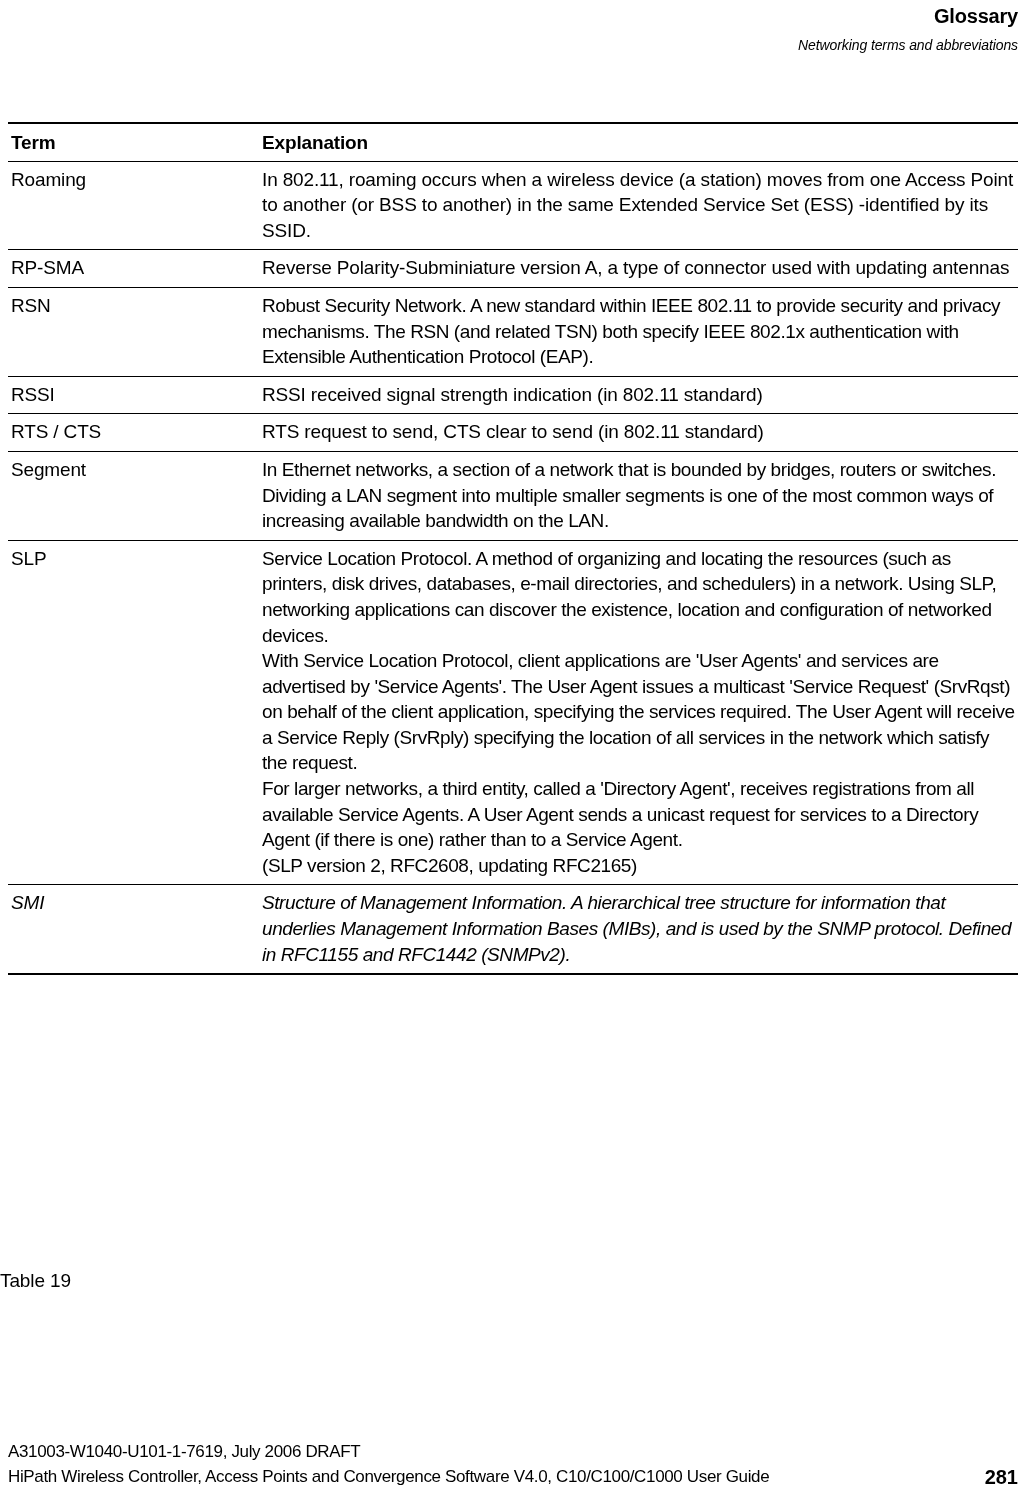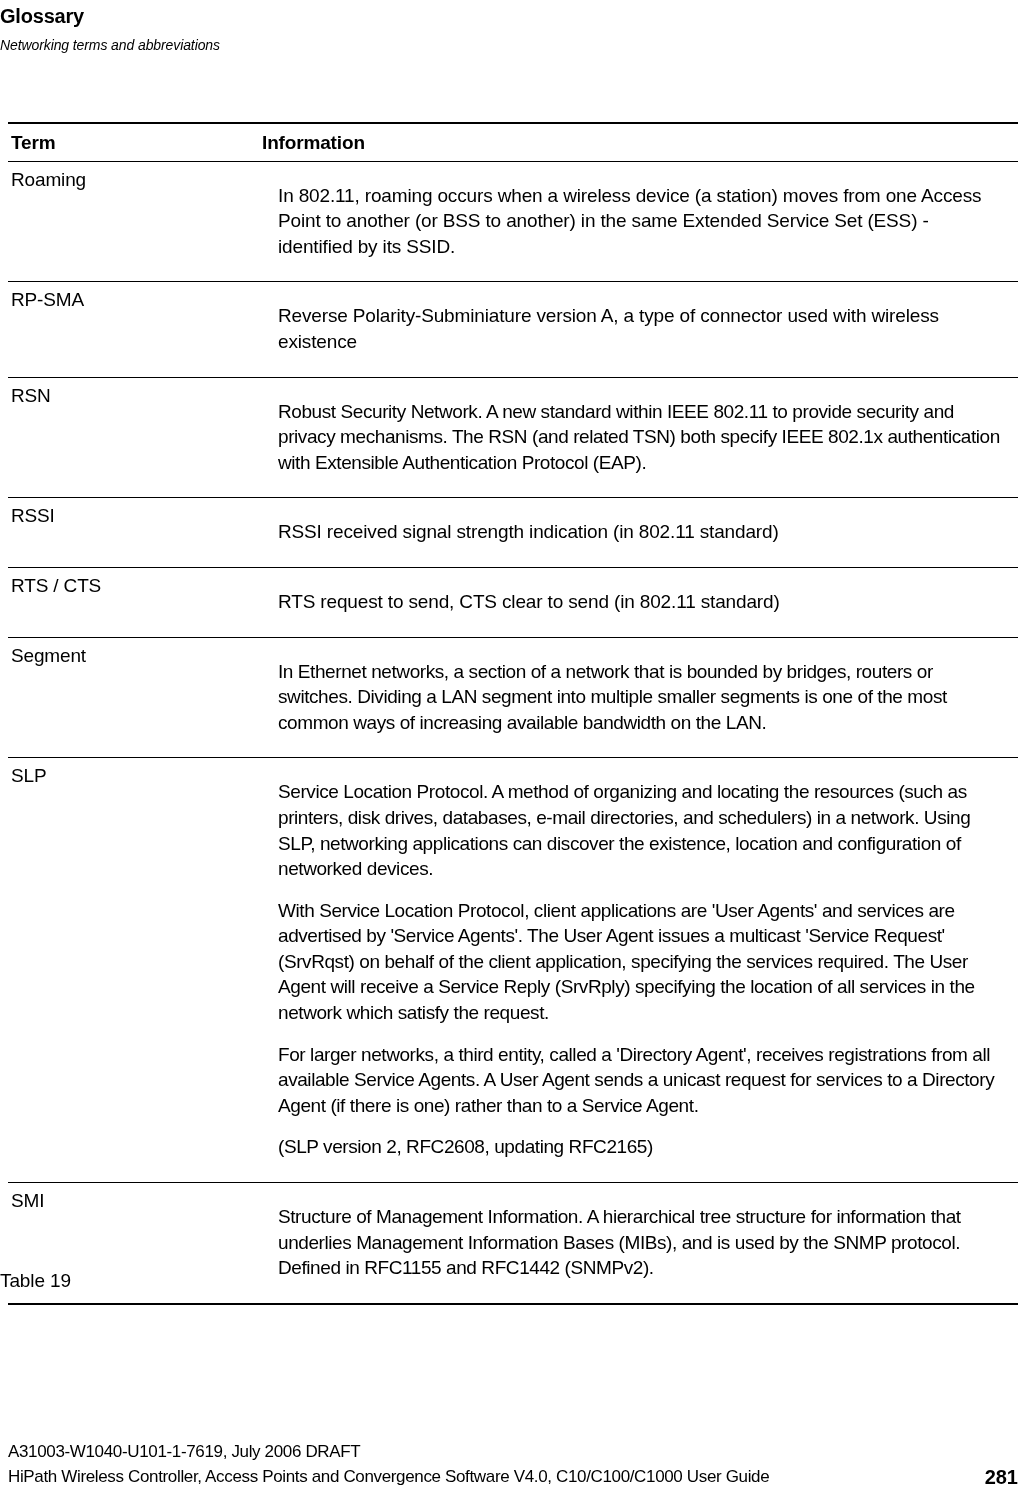--- a/index.html
+++ b/index.html
@@ -16,20 +16,21 @@
     overflow: hidden;
   }
 
   
   .page-header {
     position: absolute;
     top: 0;
     left: 0;
     width: 1018px;
     padding-right: 18px;
+    text-align: right;
   }
   .header-title {
     font-size: 20px;
     font-weight: bold;
     line-height: 27px;
     letter-spacing: -0.2px;
     margin-top: 3px;
   }
   .header-subtitle {
     font-size: 14px;
@@ -70,32 +71,33 @@
   }
   .glossary-table thead th.term-head { padding-left: 3px; }
   .glossary-table thead th.expl-head { padding-left: 2px; }
 
   .glossary-table tbody td {
     border-bottom: 1.6px solid #000;
     padding: 5px 0 6px 0;
   }
   .glossary-table tbody tr:last-child td {
     border-bottom: 2.2px solid #000;
+    font-style: italic;
   }
   .glossary-table tbody td.term-cell {
     padding-left: 3px;
     padding-right: 6px;
     white-space: nowrap;
   }
   .glossary-table tbody td.expl-cell {
     padding-left: 2px;
     padding-right: 2px;
   }
   .expl-para {
-    margin: 16px;
+    margin: 0;
   }
   
   .expl-cell.dense {
     letter-spacing: -0.42px;
   }
 
   
   .table-caption {
     position: absolute;
     left: 0;
@@ -144,36 +146,36 @@
 </div>
 
 <table class="glossary-table">
   <colgroup>
     <col class="term-col">
     <col class="expl-col">
   </colgroup>
   <thead>
     <tr>
       <th class="term-head">Term</th>
-      <th class="expl-head">Information</th>
+      <th class="expl-head">Explanation</th>
     </tr>
   </thead>
   <tbody>
 
     <tr>
       <td class="term-cell">Roaming</td>
       <td class="expl-cell">
         <p class="expl-para">In 802.11, roaming occurs when a wireless device (a station) moves from one Access Point to another (or BSS to another) in the same Extended Service Set (ESS) -identified by its SSID.</p>
       </td>
     </tr>
 
     <tr>
       <td class="term-cell">RP-SMA</td>
       <td class="expl-cell">
-        <p class="expl-para">Reverse Polarity-Subminiature version A, a type of connector used with wireless existence</p>
+        <p class="expl-para">Reverse Polarity-Subminiature version A, a type of connector used with updating antennas</p>
       </td>
     </tr>
 
     <tr>
       <td class="term-cell">RSN</td>
       <td class="expl-cell dense">
         <p class="expl-para">Robust Security Network. A new standard within IEEE 802.11 to provide security and privacy mechanisms. The RSN (and related TSN) both specify IEEE 802.1x authentication with Extensible Authentication Protocol (EAP).</p>
       </td>
     </tr>
 

